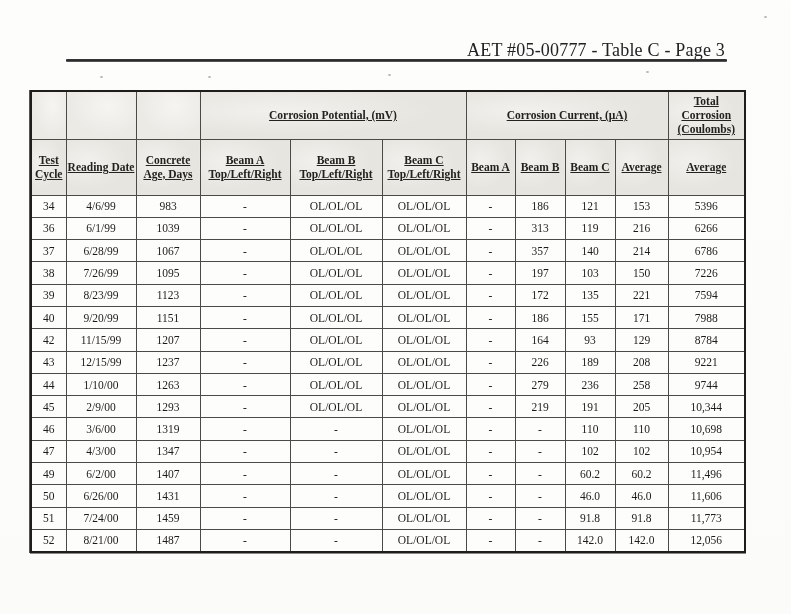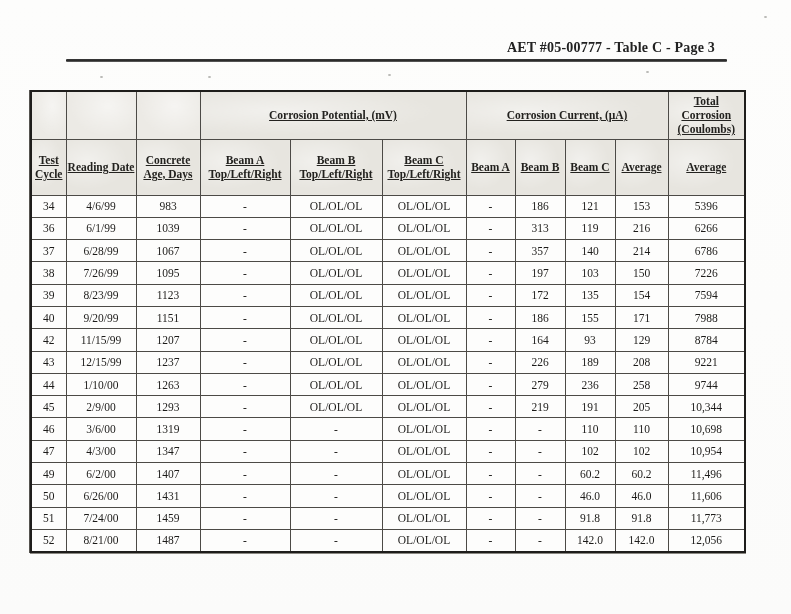--- a/index.html
+++ b/index.html
@@ -11,23 +11,23 @@
     position: relative;
     overflow: hidden;
   }
   .page {
     position: absolute; inset: 0;
     background: linear-gradient(180deg, #fdfdfc 0%, #fbfbfa 100%);
   }
   
   .doc-header {
     position: absolute;
-    top: 40px; right: 76px;
-    font-size: 14px;
-    font-weight: bold;
+    top: 40px; right: 66px;
+    font-size: 18px;
+    font-weight: normal;
     letter-spacing: 0.2px;
     color: #222;
     white-space: nowrap;
   }
   .header-rule {
     position: absolute;
     top: 59px; left: 66px; width: 661px; height: 3px;
     background: linear-gradient(180deg, #3a3a3a 0%, #2a2a2a 55%, #6b6b6b 100%);
     border-radius: 1px;
   }
@@ -190,21 +190,21 @@
         <tr>
           <td>39</td>
           <td>8/23/99</td>
           <td>1123</td>
           <td>-</td>
           <td>OL/OL/OL</td>
           <td>OL/OL/OL</td>
           <td>-</td>
           <td>172</td>
           <td>135</td>
-          <td>154</td>
+          <td>221</td>
           <td>7594</td>
         </tr>
         <tr>
           <td>40</td>
           <td>9/20/99</td>
           <td>1151</td>
           <td>-</td>
           <td>OL/OL/OL</td>
           <td>OL/OL/OL</td>
           <td>-</td>

